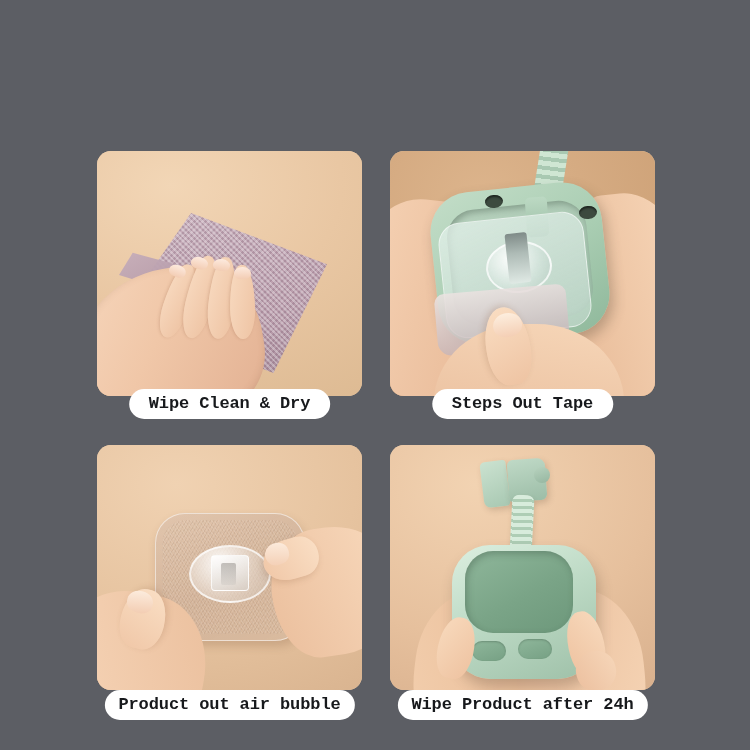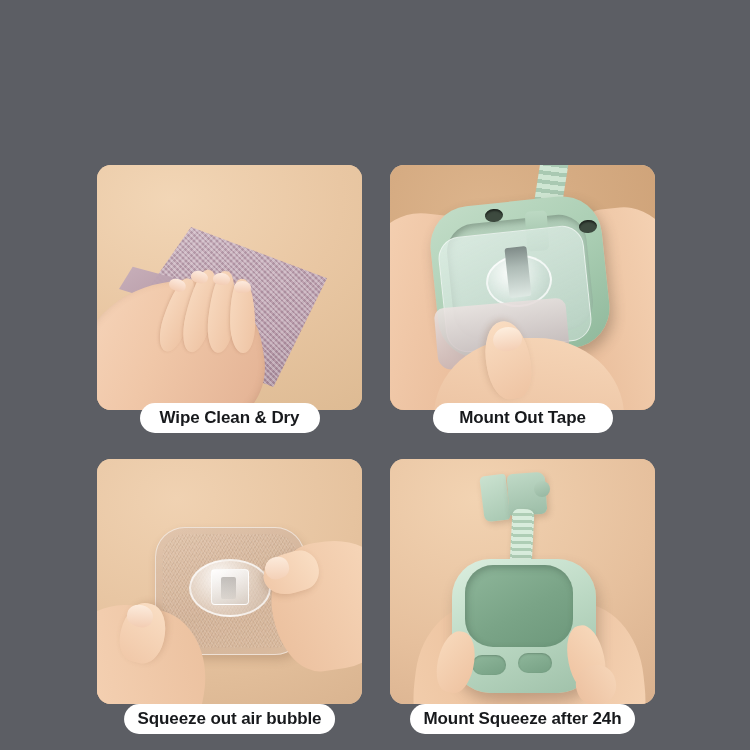--- a/index.html
+++ b/index.html
@@ -72,23 +72,24 @@
     color: #2b2d31;
     font-weight: 400;
     white-space: nowrap;
     transform: scaleX(0.95);
   }
 
   
   .steps-grid {
     position: absolute;
     left: 97px;
-    top: 165px;
+    top: 151px;
     width: 558px;
     height: 550px;
+    font-family: Liberation Mono, monospace;
   }
 
   .step-card {
     position: absolute;
     width: 265px;
   }
 
   .step-card.col-left  { left: 0; }
   .step-card.col-right { left: 293px; }
   .step-card.row-top    { top: 0; }
@@ -547,56 +548,56 @@
         <div class="p2-hole p2-hole-l"></div>
         <div class="p2-hole p2-hole-r"></div>
         <div class="p2-tape"></div>
         <div class="p2-disc"></div>
         <div class="p2-clip"></div>
         <div class="p2-tape-tab"></div>
         <div class="p2-hand-b"></div>
         <div class="p2-thumb"></div>
         <div class="p2-thumbnail"></div>
       </div>
-      <div class="step-caption">Mount Out Tape</div>
+      <div class="step-caption">Steps Out Tape</div>
     </div>
 
     <div class="step-card col-left row-bottom">
       <div class="step-photo">
         <div class="p3-bg"></div>
         <div class="p3-sticker">
           <div class="p3-grain"></div>
         </div>
         <div class="p3-oval"></div>
         <div class="p3-core"></div>
         <div class="p3-core-slot"></div>
         <div class="p3-hand-r"></div>
         <div class="p3-finger-r"></div>
         <div class="p3-nail-r"></div>
         <div class="p3-hand-l"></div>
         <div class="p3-finger-l"></div>
         <div class="p3-nail-l"></div>
       </div>
-      <div class="step-caption">Squeeze out air bubble</div>
+      <div class="step-caption">Product out air bubble</div>
     </div>
 
     <div class="step-card col-right row-bottom">
       <div class="step-photo">
         <div class="p4-bg"></div>
         <div class="p4-bracket-l"></div>
         <div class="p4-bracket-r"></div>
         <div class="p4-bracket-nub"></div>
         <div class="p4-hose"></div>
         <div class="p4-hand-l"></div>
         <div class="p4-hand-r"></div>
         <div class="p4-body"></div>
         <div class="p4-face"></div>
         <div class="p4-btn p4-btn-l"></div>
         <div class="p4-btn p4-btn-r"></div>
         <div class="p4-thumb-l"></div>
         <div class="p4-thumb-r"></div>
         <div class="p4-finger-r2"></div>
       </div>
-      <div class="step-caption">Mount Squeeze after 24h</div>
+      <div class="step-caption">Wipe Product after 24h</div>
     </div>
 
   </div>
 </div>
 
 </body></html>

